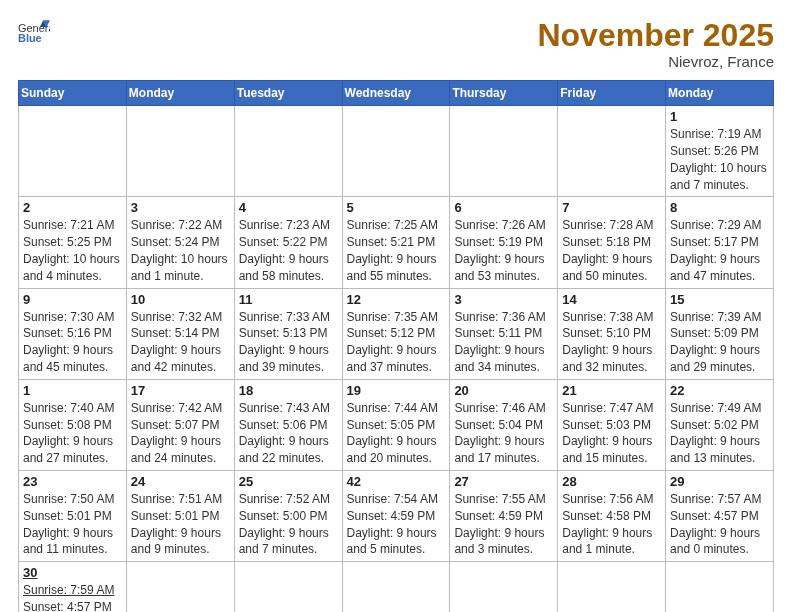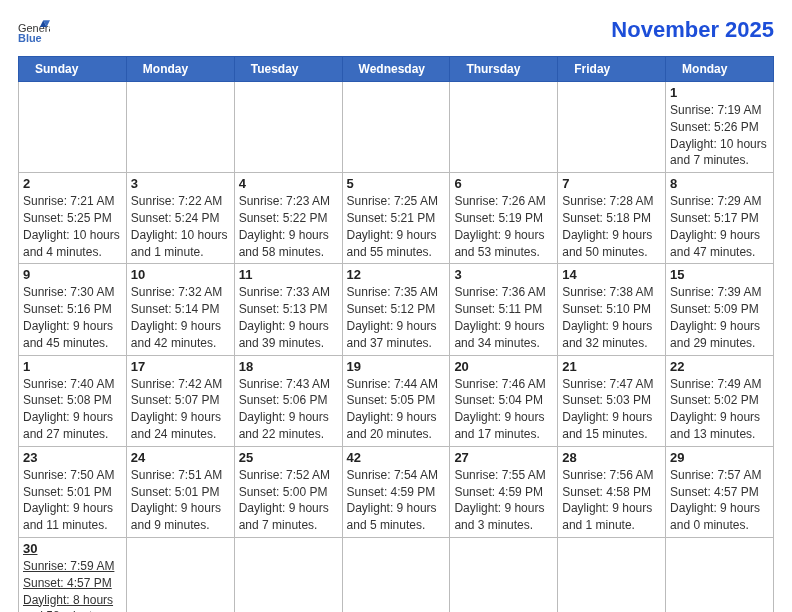--- a/index.html
+++ b/index.html
@@ -28,40 +28,40 @@
       gap: 4px;
     }
     .logo-icon {
       width: 32px;
       height: 28px;
     }
     .title-block {
       text-align: right;
     }
     .month-title {
-      font-size: 22px;
+      font-size: 32px;
       font-weight: bold;
-      color: #1d4ed8;
+      color: #a16207;
       line-height: 1.1;
     }
     .subtitle {
       font-size: 15px;
       color: #444;
     }
     .calendar {
       width: 100%;
       border-collapse: collapse;
       border: 1px solid #bbb;
     }
     .calendar th {
       background: #3a6bbf;
       color: #fff;
       font-size: 12px;
       font-weight: bold;
-      padding: 5px 16px;
+      padding: 5px 2px;
       text-align: left;
       border: 1px solid #2a5aaf;
     }
     .calendar td {
       vertical-align: top;
       border: 1px solid #bbb;
       padding: 3px 4px;
       width: 106px;
       min-height: 72px;
       background: #fff;
@@ -96,20 +96,21 @@
     <div class="logo">
       <svg class="logo-icon" viewBox="0 0 38 32" xmlns="http://www.w3.org/2000/svg">
         <text x="0" y="16" font-size="13" font-family="Arial" fill="#333" font-weight="normal">General</text>
         <text x="0" y="28" font-size="13" font-family="Arial" fill="#3a6bbf" font-weight="bold">Blue</text>
         <polygon points="30,2 38,2 34,10" fill="#3a6bbf"></polygon>
         <polygon points="30,2 34,10 26,10" fill="#1a4a9f"></polygon>
       </svg>
     </div>
     <div class="title-block">
       <div class="month-title">November 2025</div>
+      <div class="subtitle">Nievroz, France</div>
     </div>
   </div>
 
   <table class="calendar">
     <thead>
       <tr>
 
       <th>Sunday</th>
           <th>Monday</th>
           <th>Tuesday</th>

